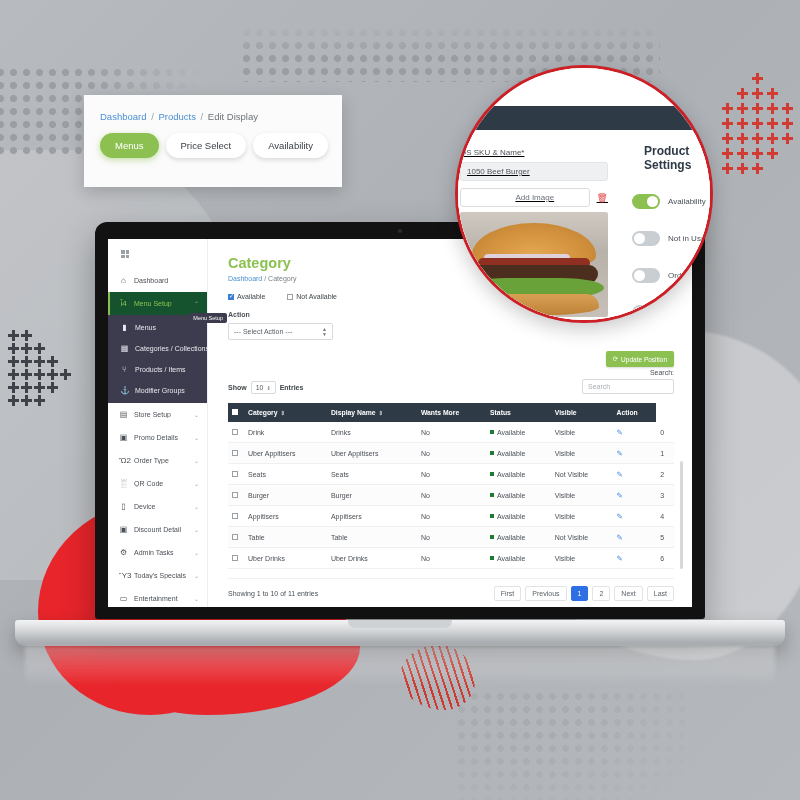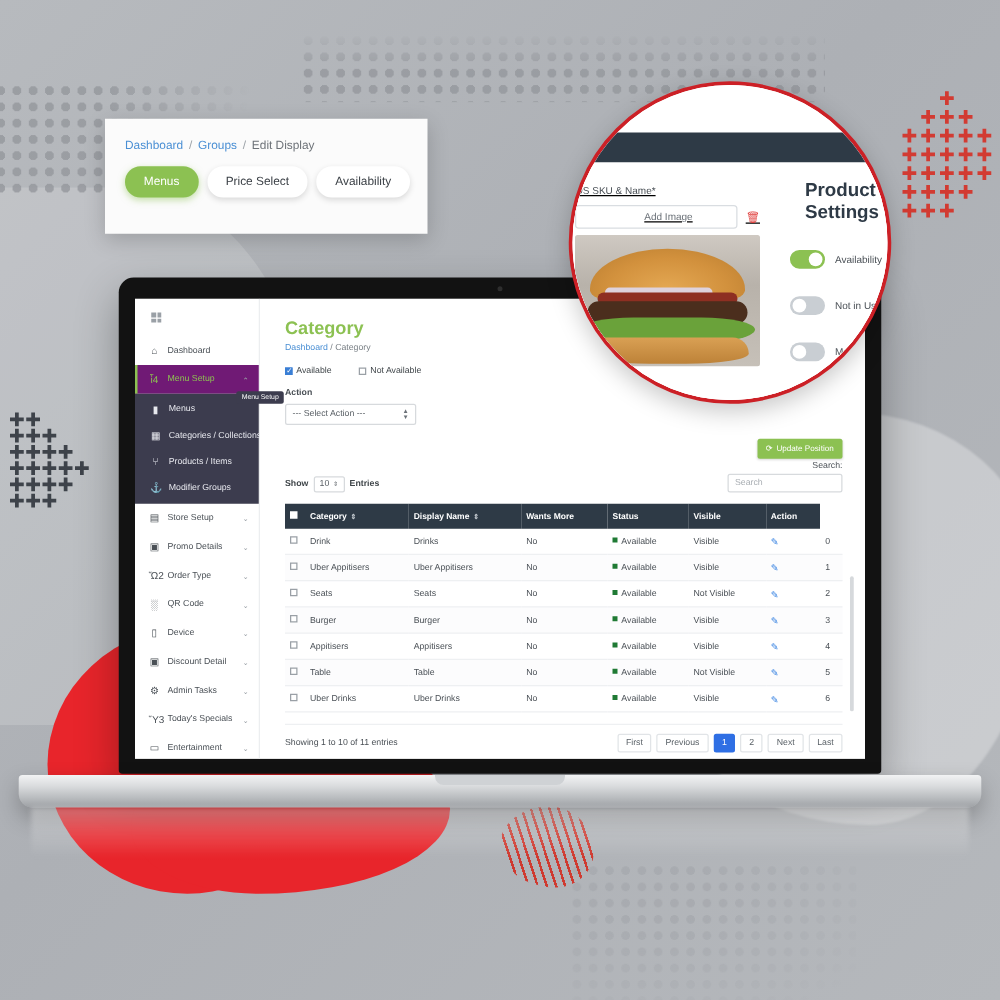--- a/index.html
+++ b/index.html
@@ -123,21 +123,21 @@
   .grid-icon { width:8px; height:8px; display:grid; grid-template-columns:1fr 1fr;
                grid-template-rows:1fr 1fr; gap:1px; }
   .grid-icon i { background:#9aa0a6; display:block; }
   .sb-item {
     display:flex; align-items:center; gap:6px; padding:7px 8px 7px 11px;
     position:relative; color:#4a5056;
   }
   .sb-item .ic { width:9px; text-align:center; font-size:8px; color:#4a5056; flex:0 0 9px; }
   .sb-item .lbl { flex:1; font-size:7px; white-space:nowrap; overflow:hidden; }
   .sb-item .chev { font-size:6px; color:#9aa0a6; }
-  .sb-item.active { background:#701a75; color:#8cc152; border-left:2px solid #8cc152; padding-left:9px; }
+  .sb-item.active { background:#14532d; color:#8cc152; border-left:2px solid #8cc152; padding-left:9px; }
   .sb-item.active .ic { color:#8cc152; }
   .submenu { background:#3c3c4e; padding:2px 0; position:relative; }
   .sub-item { display:flex; align-items:center; gap:6px; padding:6px 8px 6px 12px; color:#e7e8ee; }
   .sub-item .ic { width:9px; text-align:center; font-size:8px; flex:0 0 9px; }
   .sub-item .lbl { font-size:7px; white-space:nowrap; }
   .tooltip {
     position:absolute; right:-20px; top:21px; background:#3c3c4e; color:#fff;
     font-size:5.5px; padding:2px 4px; border-radius:2px; white-space:nowrap; z-index:5;
   }
 
@@ -233,21 +233,21 @@
      background:#6aa23a; border-radius: 40% 40% 50% 50% / 60% 60% 70% 70%; }
   .b-patty { position:absolute; left:7%; top:50%; width:86%; height:18%;
      background:#4b2e1d; border-radius:18px; }
   .b-bacon { position:absolute; left:12%; top:44%; width:76%; height:9%;
      background:#8e2f22; border-radius:10px; }
   .b-onion { position:absolute; left:16%; top:40%; width:58%; height:8%;
      background:#ded2dd; border-radius:10px; }
   .b-bun-bot { position:absolute; left:6%; top:78%; width:88%; height:20%;
      background: linear-gradient(180deg,#d9a054,#bd8238); border-radius:14px 14px 42% 42%; }
   .mag-right { flex:1; padding:14px 0 0 14px; }
-  .mag-ps { font-size:15px; font-weight:bold; color:#2e3a46;padding-left:12px; }
+  .mag-ps { font-size:12px; font-weight:bold; color:#2e3a46;padding-left:12px; }
   .tg-row { display:flex; align-items:center; gap:8px; margin-top:22px; }
   .tg { width:28px; height:15px; border-radius:9px; background:#c9ced3; position:relative; flex:0 0 28px; }
   .tg i { position:absolute; top:2px; left:2px; width:11px; height:11px; border-radius:50%; background:#fff; }
   .tg.on { background:#8cc152; }
   .tg.on i { left:15px; }
   .tg-lab { font-size:8px; color:#4a5056; white-space:nowrap; }
 </style>
 </head>
 <body>
 
@@ -309,21 +309,21 @@
     <span class="plus" style="left: 26px; top: 65px;"></span>
   </div>
 <div class="blob-red"></div>
 <div class="blob-red2"></div>
 <div class="hatch"></div>
 
 <div class="edit-card">
   <div class="edit-crumb">
     <a href="#">Dashboard</a>
     <span class="sep">/</span>
-    <a href="#">Groups</a>
+    <a href="#">Products</a>
     <span class="sep">/</span>
     <span>Edit Display</span>
   </div>
   <div class="pill-row">
     <div class="pill active">Menus</div>
     <div class="pill">Price Select</div>
     <div class="pill">Availability</div>
   </div>
 </div>
 
@@ -575,20 +575,23 @@
   </div>
   <div class="laptop-reflect"></div>
 </div>
 
 <div class="mag">
   <div class="mag-inner">
     <div class="mag-topbar"></div>
     <div class="mag-body">
       <div class="mag-left">
         <div class="mag-lab">OS SKU &amp; Name*</div>
+        <div class="mag-inp">
+          <span>1050 Beef Burger</span>
+        </div>
         <div class="mag-addrow">
           <div class="mag-add">
             <span>Add Image</span>
           </div>
           <span class="trash">🗑</span>
         </div>
         <div class="burger">
           <div class="b-bun-top"></div>
           <div class="b-onion"></div>
           <div class="b-bacon"></div>
@@ -609,21 +612,21 @@
             <div class="tg-row">
               <span class="tg">
                 <i></i>
               </span>
               <span class="tg-lab">Not in Use</span>
             </div>
             <div class="tg-row">
               <span class="tg">
                 <i></i>
               </span>
-              <span class="tg-lab">Menu P</span>
+              <span class="tg-lab">Order P</span>
             </div>
             <div class="tg-row">
               <span class="tg">
                 <i></i>
               </span>
               <span class="tg-lab">N</span>
             </div>
           </div>
       </div>
     </div>

